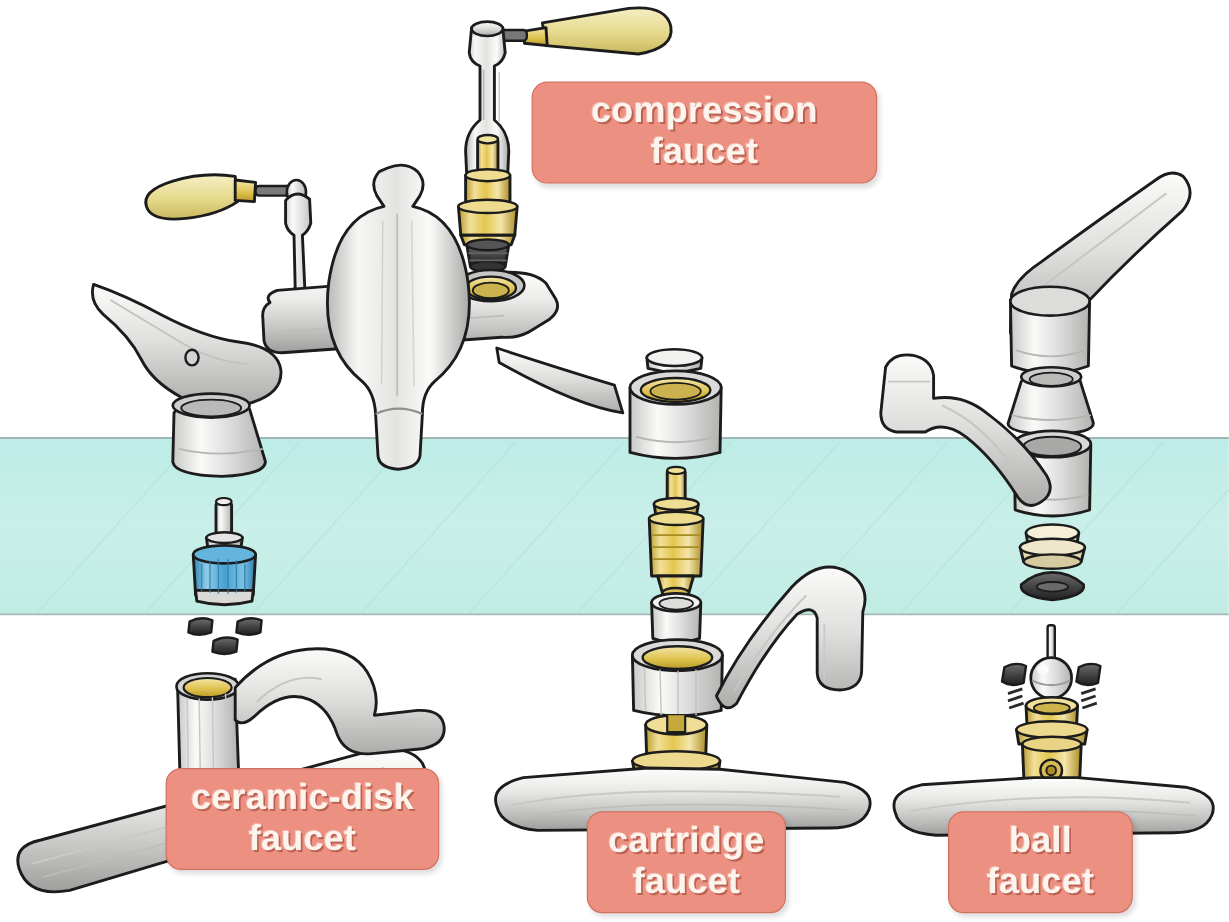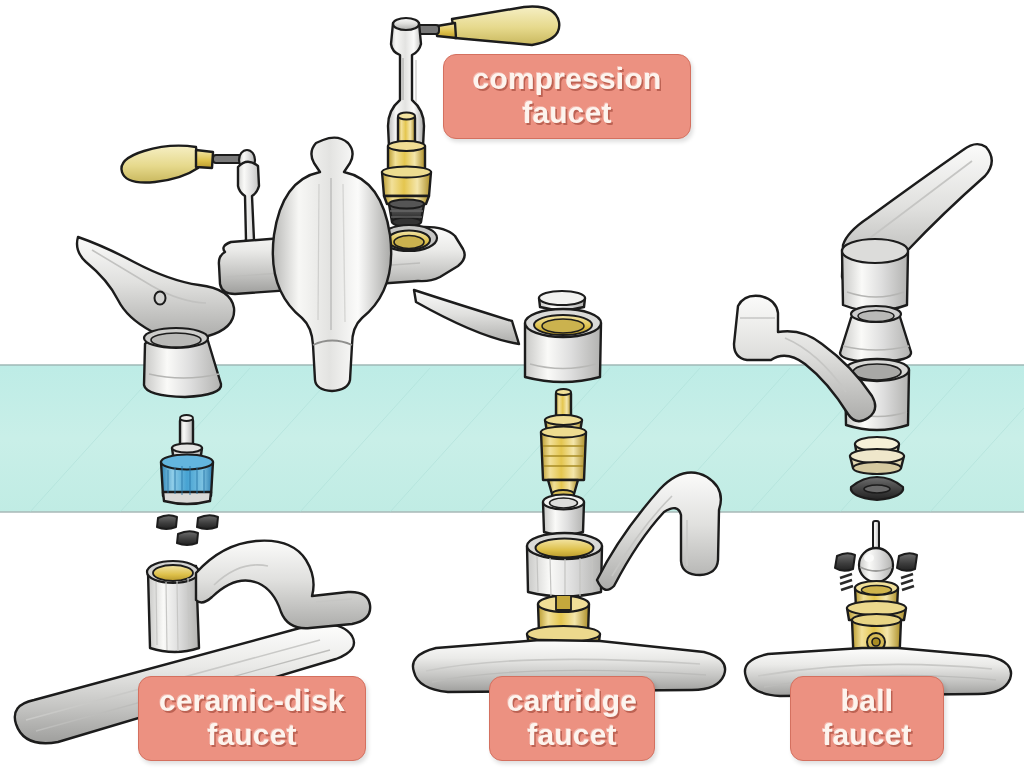--- a/index.html
+++ b/index.html
@@ -24,22 +24,22 @@
     letter-spacing:.2px;
     text-shadow:
        1.6px 1.6px 0 rgba(150,60,45,.55),
       -0.8px -0.8px 0 rgba(255,255,255,.35);
     padding:7px 16px 9px 16px;
     box-sizing:border-box;
     box-shadow: 2px 3px 4px rgba(0,0,0,.13);
     user-select:none;
   }
   .label span{display:block;}
-  #lbl-compression{left:443px;top:54px;width:248px;font-size:30px;}
-  #lbl-ceramic{left:138px;top:676px;width:228px;font-size:30px;}
+  #lbl-compression{left:443px;top:68px;width:288px;font-size:30px;}
+  #lbl-ceramic{left:138px;top:640px;width:228px;font-size:30px;}
   #lbl-cartridge{left:489px;top:676px;width:166px;font-size:30px;}
   #lbl-ball{left:790px;top:676px;width:154px;font-size:30px;}
 </style>
 </head>
 <body>
 
 <div id="stage">
 
   <svg class="art" viewBox="0 0 1024 768">
     <defs>

